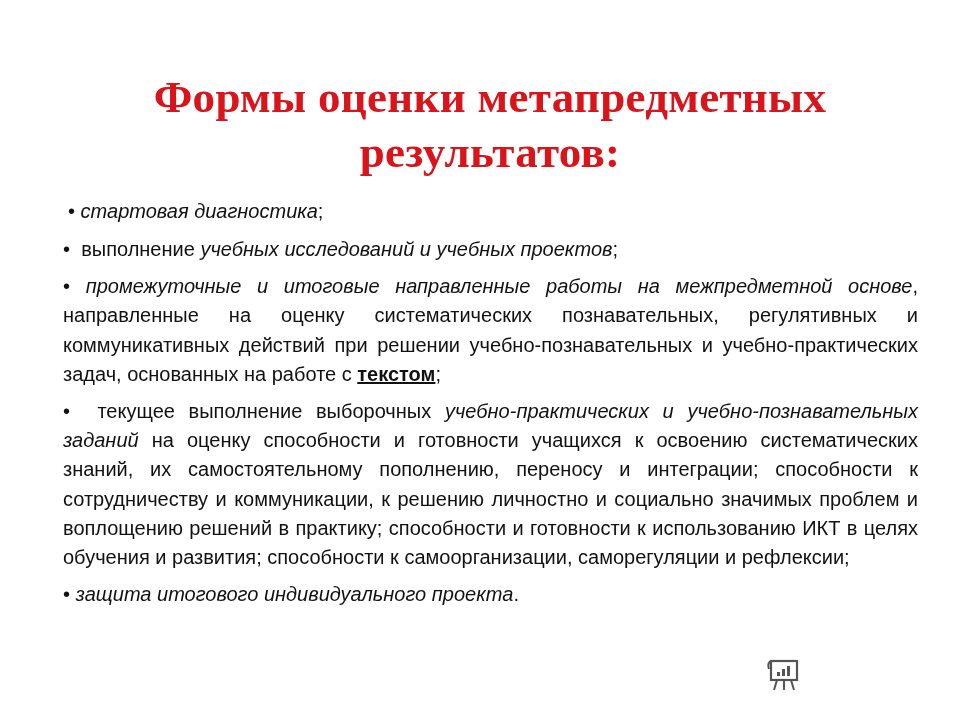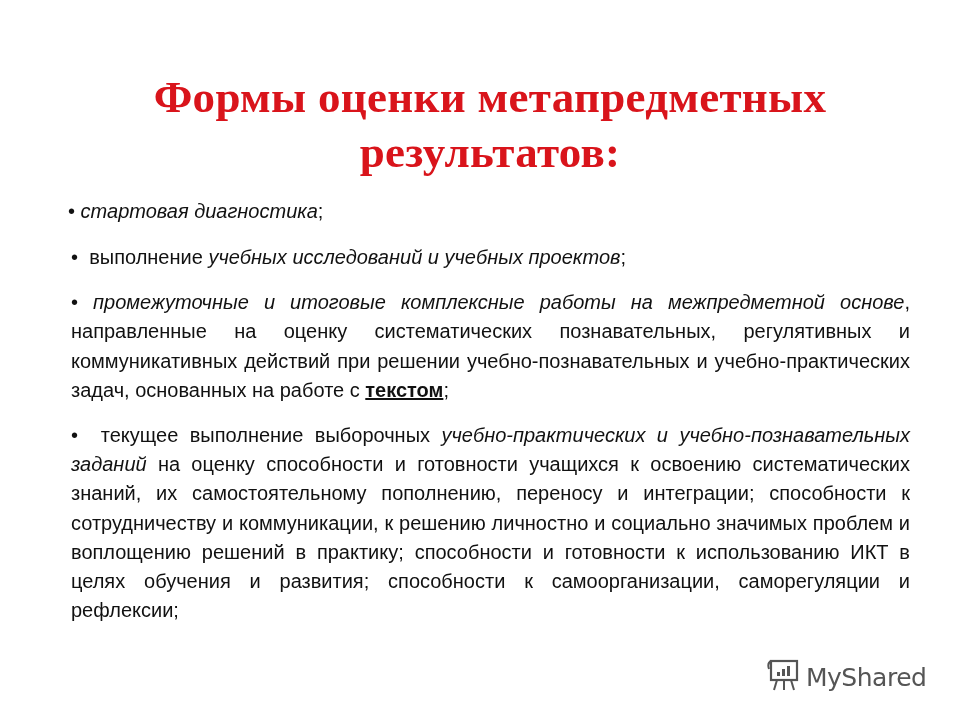--- a/index.html
+++ b/index.html
@@ -13,21 +13,21 @@
     font-family: "Liberation Serif", serif; font-weight: bold;
     font-size: 45px; line-height: 55px; letter-spacing: 0.3px;
   }
   .first {
     position: absolute; left: 68px; top: 197px; font-size: 20px; line-height: 29px; white-space: nowrap; text-align: right;
   }
   .body {
     position: absolute; left: 55px; width: 871px; top: 227px;
     font-size: 20px; line-height: 29.2px; text-align: justify;
   }
-  .body p { margin: 16px; }
+  .body p { margin: 8px; }
   i { font-style: italic; }
   b { font-weight: bold; text-decoration: underline; }
   .logo {
     position: absolute; left: 766px; top: 657px; display: flex; align-items: center; gap: 6px;
   }
   .logo-text { font-family: "DejaVu Sans", sans-serif; font-size: 25px; color: #555; letter-spacing: -0.5px; }
 </style>
 </head>
 <body>
 
@@ -41,35 +41,38 @@
   <i>стартовая диагностика</i><span>;</span>
 </div>
 
 <div class="body">
   <p>
     <span>•</span>&nbsp;
     <span>выполнение </span><i>учебных исследований и учебных проектов</i><span>;</span>
   </p>
   <p>
     <span>•</span>
-    <i>промежуточные и итоговые комплексные работы на межпредметной основе</i><span>, направленные на оценку систематических познавательных, регулятивных и коммуникативных действий при решении учебно-познавательных и учебно-практических задач, основанных на работе с </span><b>текстом</b><span>;</span>
+    <i>промежуточные и итоговые направленные работы на межпредметной основе</i><span>, направленные на оценку систематических познавательных, регулятивных и коммуникативных действий при решении учебно-познавательных и учебно-практических задач, основанных на работе с </span><b>текстом</b><span>;</span>
   </p>
   <p>
     <span>•</span>&nbsp;
     <span>текущее выполнение выборочных </span><i>учебно-практических и учебно-познавательных заданий</i><span> на оценку способности и готовности учащихся к освоению систематических знаний, их самостоятельному пополнению, переносу и интеграции; способности к сотрудничеству и коммуникации, к решению личностно и социально значимых проблем и воплощению решений в практику; способности и готовности к использованию ИКТ в целях обучения и развития; способности к самоорганизации, саморегуляции и рефлексии;</span>
+  </p>
+  <p>
+    <span>•</span>
+    <i>защита итогового индивидуального проекта</i><span>.</span>
   </p>
 </div>
 
 <div class="logo">
   <span>
     <svg width="34" height="36" viewBox="0 0 34 36">
       <rect x="5" y="4" width="26" height="19" fill="none" stroke="#555" stroke-width="2.2"></rect>
       <path d="M5 4 q-4 2 -2 8" fill="none" stroke="#555" stroke-width="2"></path>
       <rect x="11" y="15" width="3" height="4" fill="#555"></rect>
       <rect x="16" y="12" width="3" height="7" fill="#555"></rect>
       <rect x="21" y="9" width="3" height="10" fill="#555"></rect>
       <line x1="11" y1="23" x2="8" y2="33" stroke="#555" stroke-width="2"></line>
       <line x1="18" y1="23" x2="18" y2="33" stroke="#555" stroke-width="2"></line>
       <line x1="25" y1="23" x2="28" y2="33" stroke="#555" stroke-width="2"></line>
     </svg>
   </span>
-  <span class="logo-text">MyShared</span>
 </div>
 
 </body></html>

